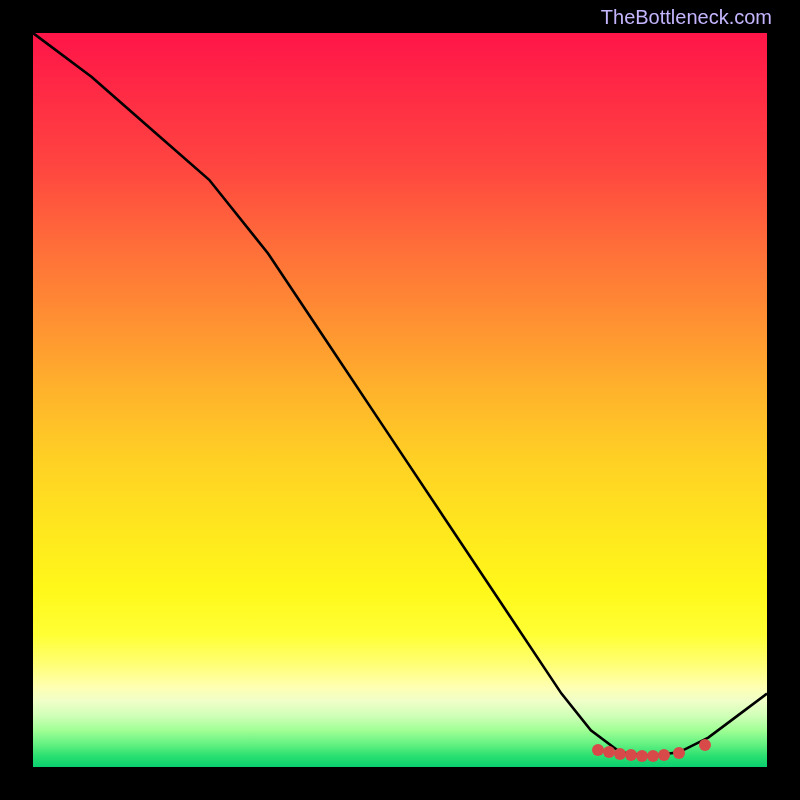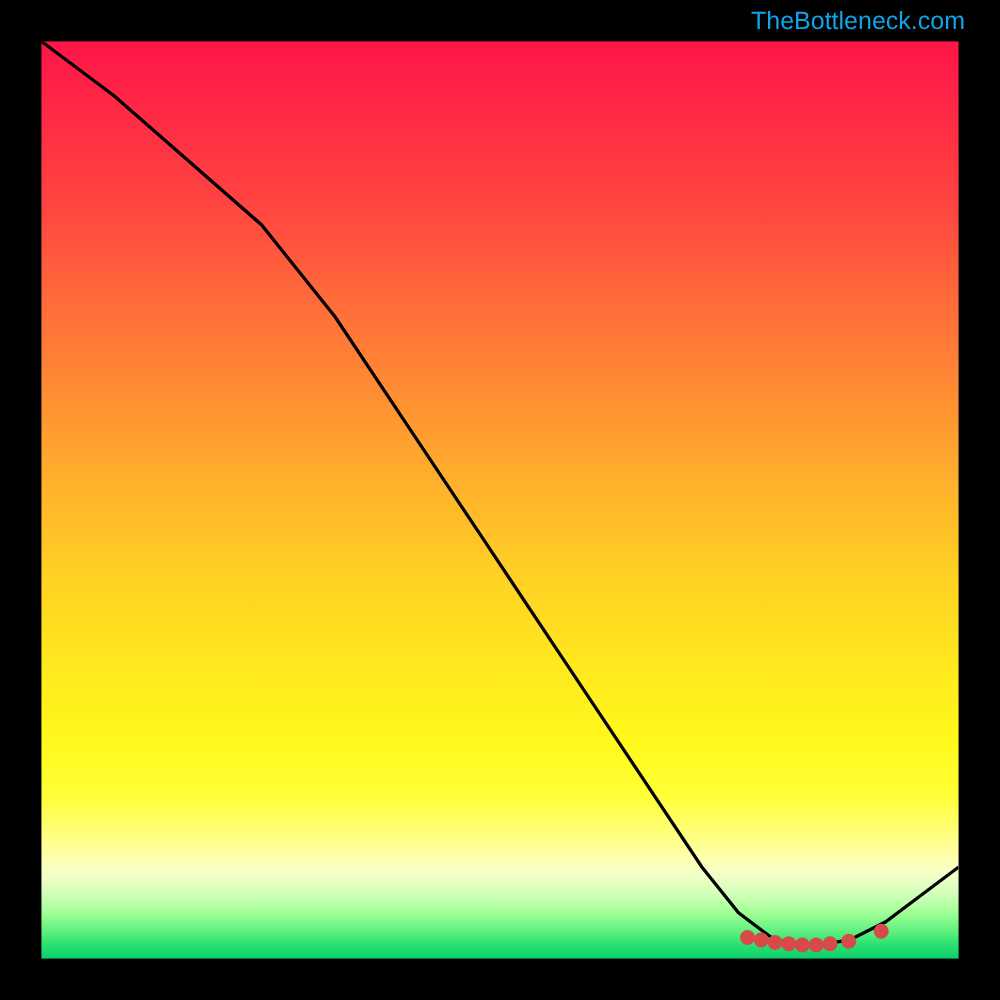--- a/index.html
+++ b/index.html
@@ -7,21 +7,21 @@
     width: 800px;
     height: 800px;
     background: #000;
     position: relative;
     font-family: Arial, sans-serif;
   }
   .attribution {
     position: absolute;
     top: 6px;
     right: 28px;
-    color: #0ea5e9;
+    color: #c4b5fd;
     font-size: 20px;
     font-weight: 500;
     z-index: 10;
   }
   .plot-area {
     position: absolute;
     left: 33px;
     top: 33px;
     width: 734px;
     height: 734px;

